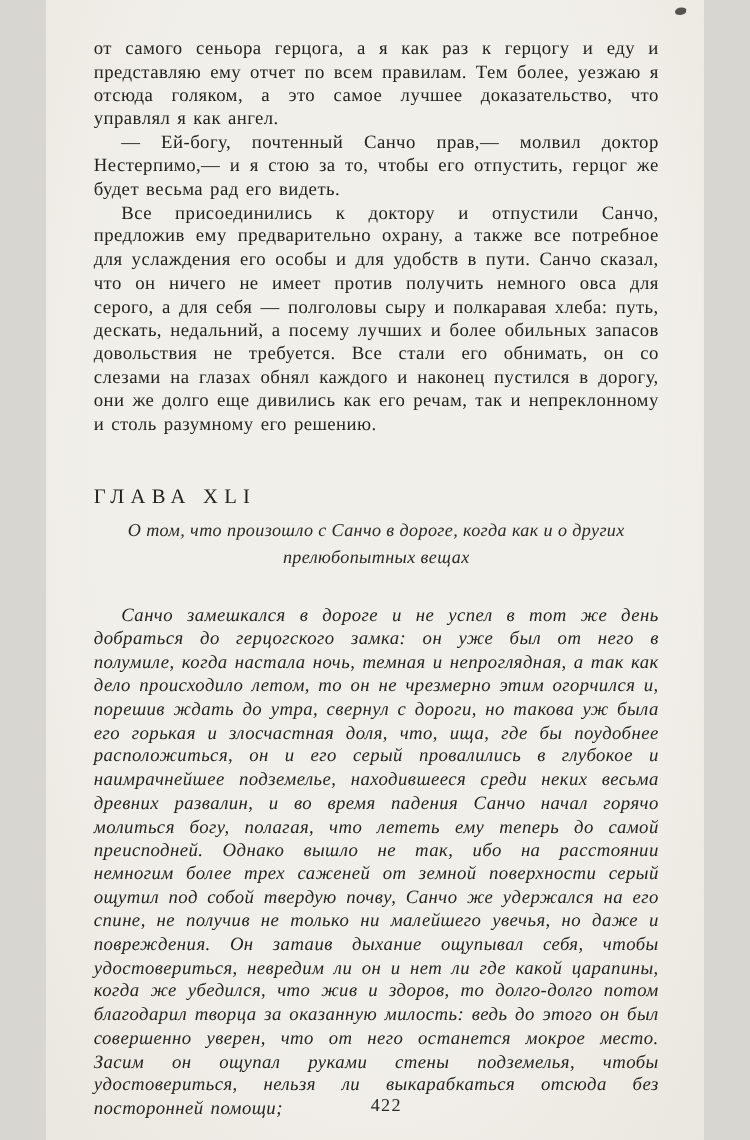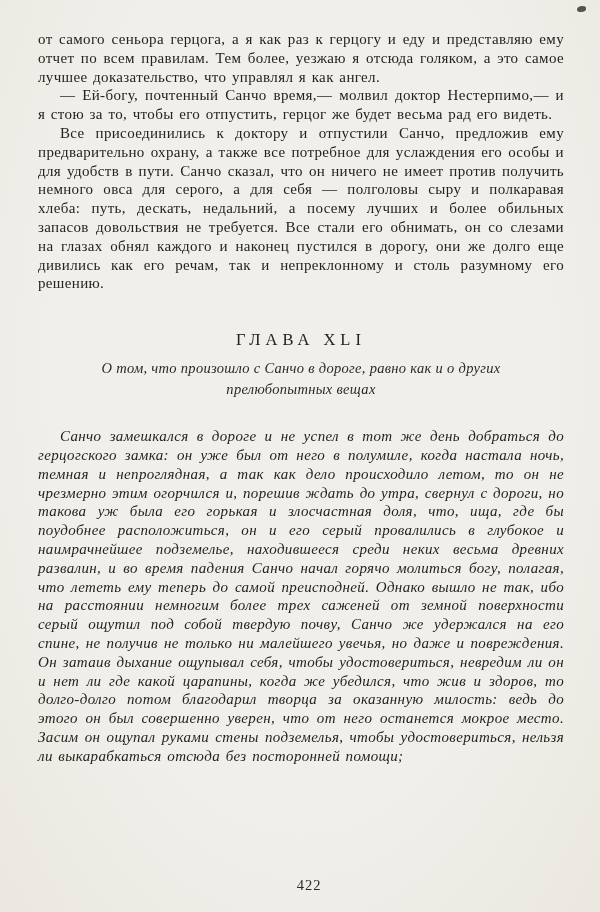--- a/index.html
+++ b/index.html
@@ -2,21 +2,21 @@
 <html><head>
 <meta charset="utf-8">
 <style>
   html, body {
     margin: 0;
     padding: 0;
     background: #d8d6d1;
   }
   .page {
     position: relative;
-    width: 600px;
+    width: 526px;
     height: 912px;
     margin: 0 auto;
     background: #efede7;
     background-image: radial-gradient(ellipse at 50% 40%, #f1efe9 60%, #e9e7e0 100%);
     box-sizing: border-box;
     padding: 30px 36px 0 38px;
     overflow: hidden;
     font-family: "Liberation Serif", "DejaVu Serif", serif;
     color: #24241f;
   }
@@ -29,21 +29,21 @@
     word-spacing: 1.5px;
     text-indent: 22px;
   }
   .body-text p.noindent {
     text-indent: 0;
   }
   .chapter-heading {
     margin: 37px 0 0 0;
     font-size: 16.5px;
     font-weight: normal;
-    text-align: center;
+    text-align: left;
     letter-spacing: 5px;
     color: #23231e;
   }
   .chapter-subtitle {
     margin: 8px auto 0 auto;
     max-width: 470px;
     font-size: 14.5px;
     font-style: italic;
     text-align: center;
     line-height: 21px;
@@ -77,27 +77,27 @@
 </style>
 </head>
 <body>
 
 <div class="page">
 
   <span class="ink-speck"></span>
 
   <div class="body-text upper">
     <p class="noindent">от самого сеньора герцога, а я как раз к герцогу и еду и представляю ему отчет по всем правилам. Тем более, уезжаю я отсюда голяком, а это самое лучшее доказательство, что управлял я как ангел.</p>
-    <p>— Ей-богу, почтенный Санчо время,— молвил доктор Нестерпимо,— и я стою за то, чтобы его отпустить, герцог же будет весьма рад его видеть.</p>
+    <p>— Ей-богу, почтенный Санчо прав,— молвил доктор Нестерпимо,— и я стою за то, чтобы его отпустить, герцог же будет весьма рад его видеть.</p>
     <p>Все присоединились к доктору и отпустили Санчо, предложив ему предварительно охрану, а также все потребное для услаждения его особы и для удобств в пути. Санчо сказал, что он ничего не имеет против получить немного овса для серого, а для себя — полголовы сыру и полкаравая хлеба: путь, дескать, недальний, а посему лучших и более обильных запасов довольствия не требуется. Все стали его обнимать, он со слезами на глазах обнял каждого и наконец пустился в дорогу, они же долго еще дивились как его речам, так и непреклонному и столь разумному его решению.</p>
   </div>
 
   <h2 class="chapter-heading">ГЛАВА XLI</h2>
 
-  <div class="chapter-subtitle">О том, что произошло с Санчо в дороге, равно как и о других прелюбопытных вещах</div>
+  <div class="chapter-subtitle">О том, что произошло с Санчо в дороге, когда как и о других прелюбопытных вещах</div>
 
   <div class="body-text lower">
     <p>Санчо замешкался в дороге и не успел в тот же день добраться до герцогского замка: он уже был от него в полумиле, когда настала ночь, темная и непроглядная, а так как дело происходило летом, то он не чрезмерно этим огорчился и, порешив ждать до утра, свернул с дороги, но такова уж была его горькая и злосчастная доля, что, ища, где бы поудобнее расположиться, он и его серый провалились в глубокое и наимрачнейшее подземелье, находившееся среди неких весьма древних развалин, и во время падения Санчо начал горячо молиться богу, полагая, что лететь ему теперь до самой преисподней. Однако вышло не так, ибо на расстоянии немногим более трех саженей от земной поверхности серый ощутил под собой твердую почву, Санчо же удержался на его спине, не получив не только ни малейшего увечья, но даже и повреждения. Он затаив дыхание ощупывал себя, чтобы удостовериться, невредим ли он и нет ли где какой царапины, когда же убедился, что жив и здоров, то долго-долго потом благодарил творца за оказанную милость: ведь до этого он был совершенно уверен, что от него останется мокрое место. Засим он ощупал руками стены подземелья, чтобы удостовериться, нельзя ли выкарабкаться отсюда без посторонней помощи;</p>
   </div>
 
   <div class="page-number">422</div>
 
 </div>
 
 </body></html>

